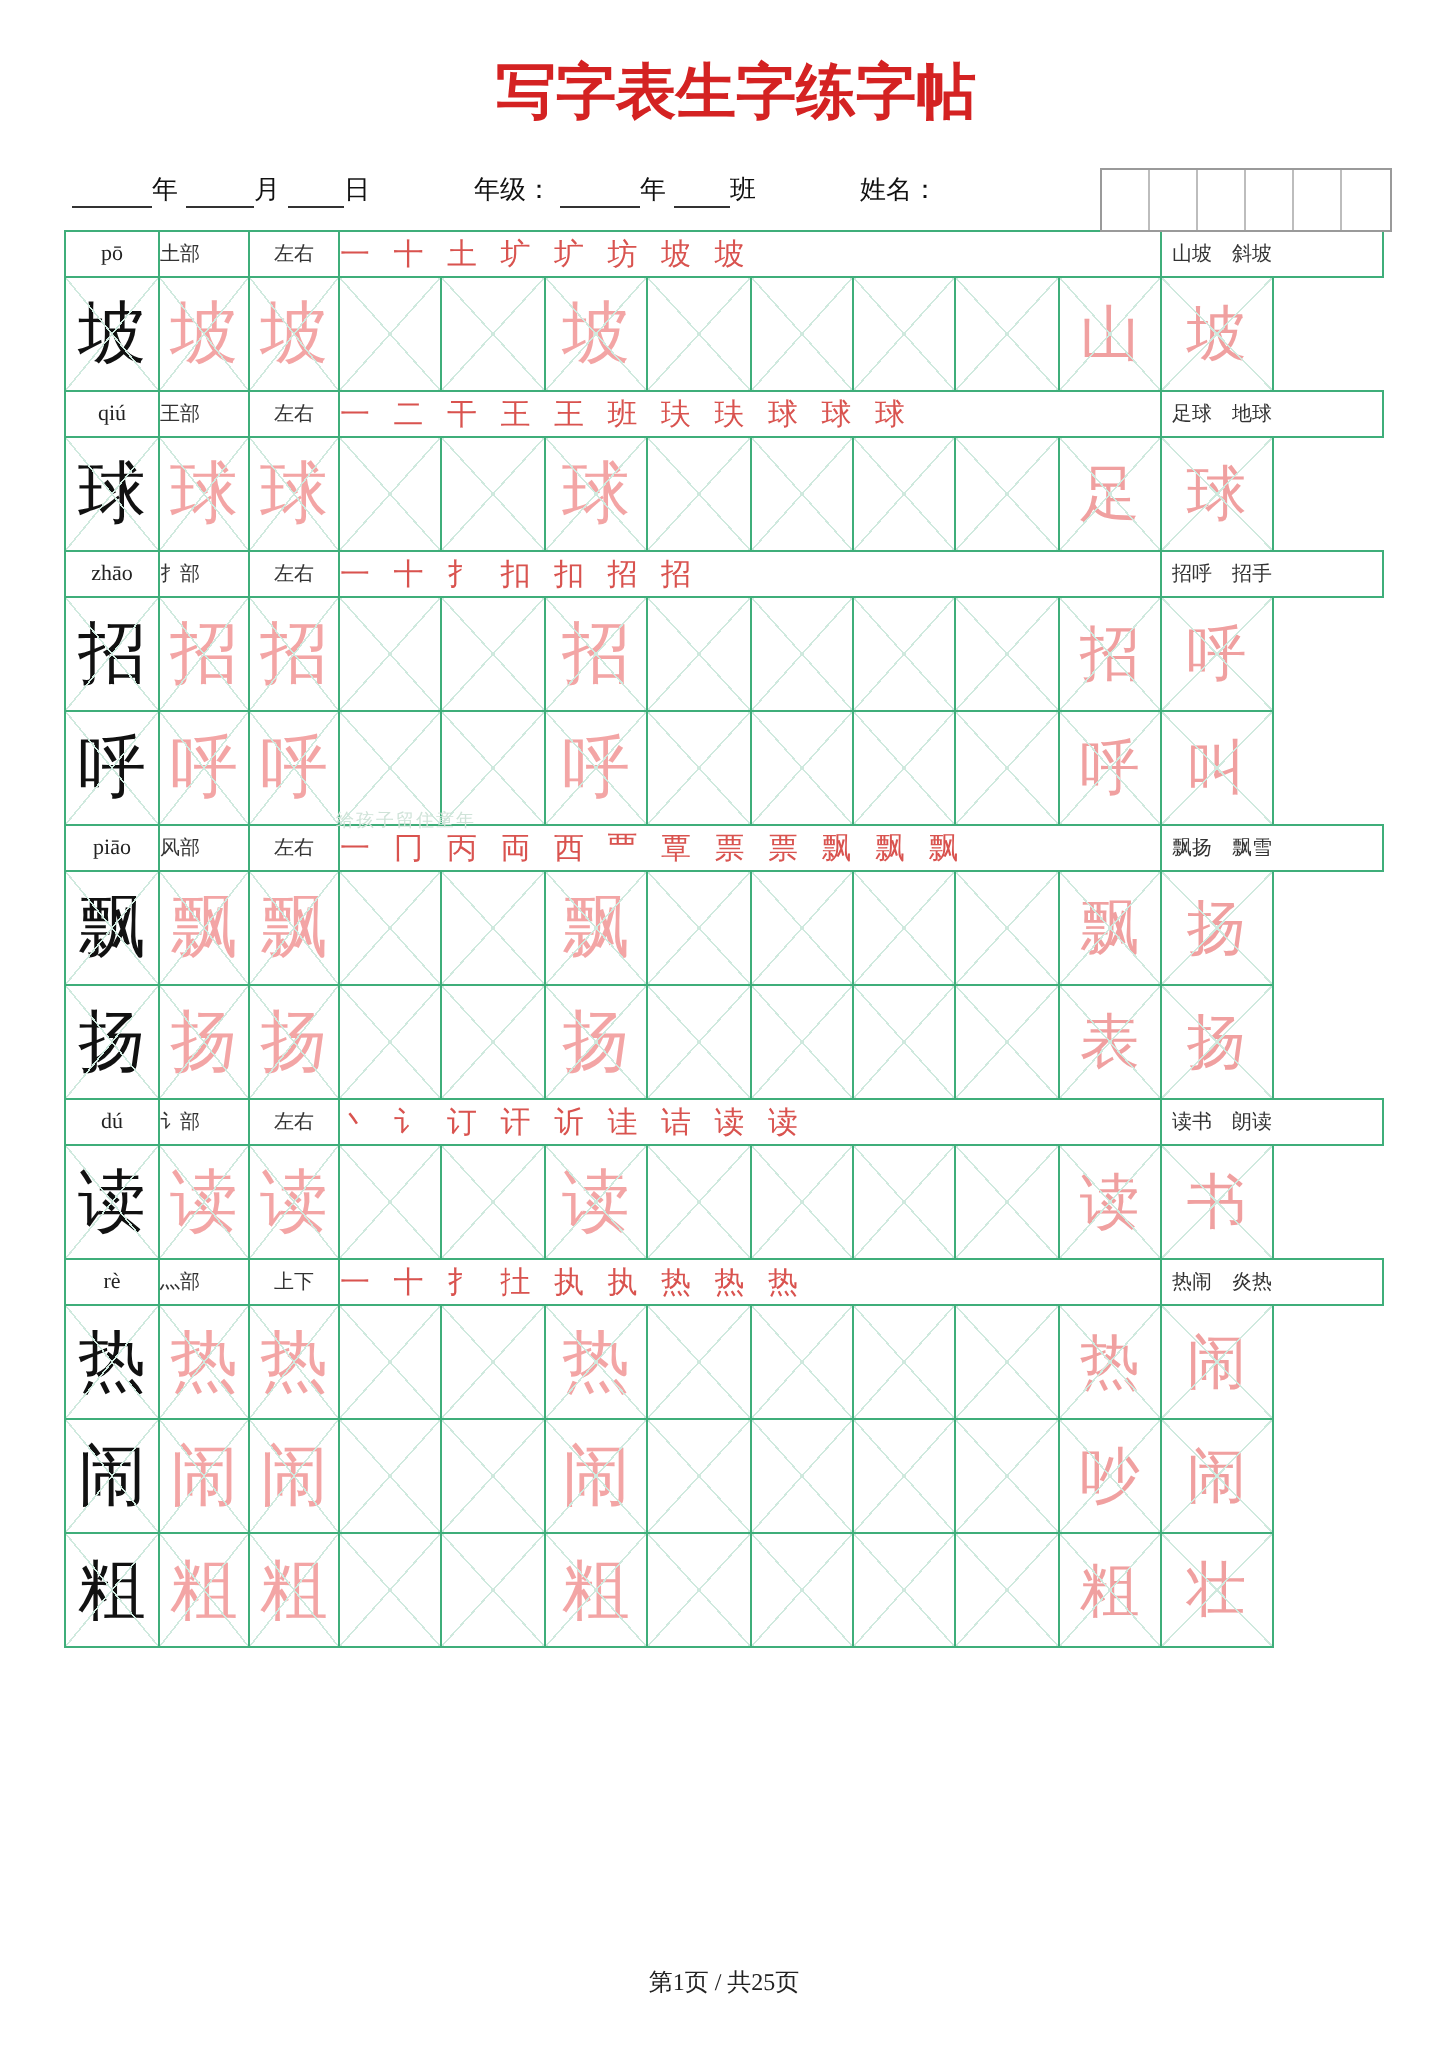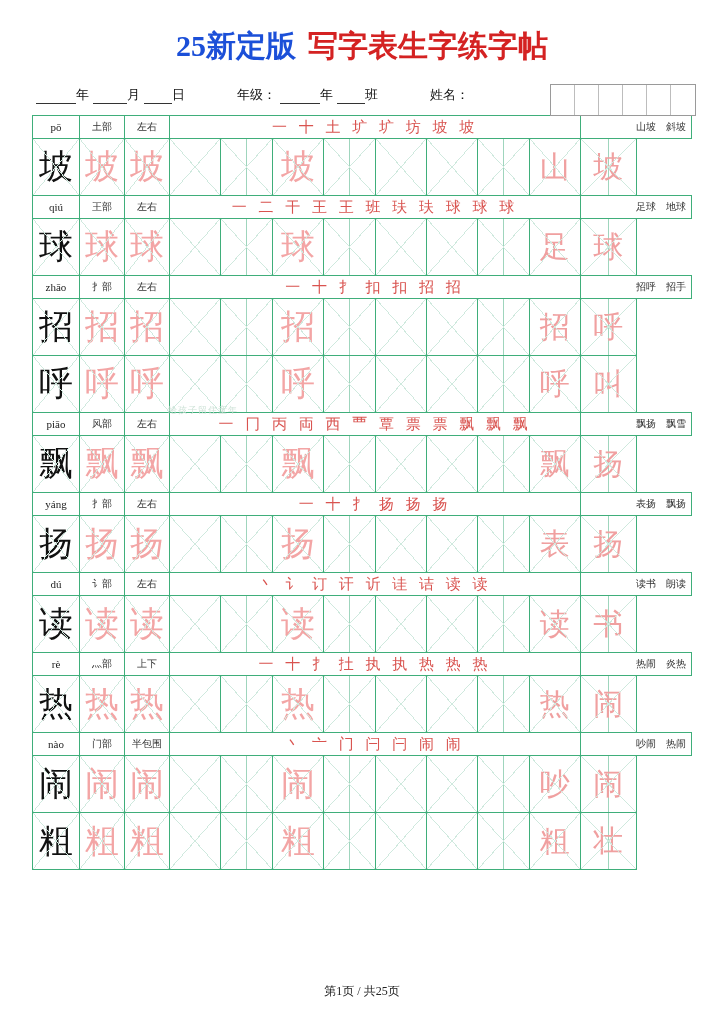--- a/index.html
+++ b/index.html
@@ -93,38 +93,37 @@
 
   
   .pinyin{
     width:46px;
     text-align:center;
     font-family:"Liberation Serif", serif;
     font-size:11px;
     color:#222;
   }
   .radical{
-    width:44px;text-align:center;font-size:10px;color:#333;
+    width:44px;font-size:10px;color:#333;
     font-family:Liberation Serif, serif;
   }
   .structure{
     width:44px;text-align:center;font-size:10px;color:#333;
     font-family:"Liberation Serif", serif;
   }
   .strokes{
     font-size:15px;color:#d9534f;
     font-family:"Liberation Serif", serif;
     letter-spacing:4px;
     padding-left:6px;
     white-space:nowrap;
     overflow:hidden;
-    text-align:center;
   }
   .words{
-    width:110px;text-align:right;font-size:10px;color:#333;
+    width:110px;text-align:left;font-size:10px;color:#333;
     font-family:"Liberation Serif", serif;
     border-radius:10px;
   }
   .words span{display:inline-block;margin:0 5px;}
 
   
   .bigchar{
     width:46px;
     text-align:center;
     font-family:"Liberation Serif", serif;
@@ -184,21 +183,20 @@
     font-family:"Liberation Serif", serif;
     margin-top:37px;
   }
 </style>
 </head>
 <body>
 
 <div class="page">
 
   <div class="title-row">
-    <span class="t-blue">25新定版</span>
     <span class="t-red">写字表生字练字帖</span>
   </div>
 
   <div class="namebox">
     <div></div>
     <div></div>
     <div></div>
     <div></div>
     <div></div>
     <div></div>
@@ -314,27 +312,20 @@
           <td class="cellbox char-td gridcell"></td>
           <td class="cellbox char-td gridcell"></td>
           <td class="cellbox char-td gridcell ghost">飘</td>
           <td class="cellbox char-td gridcell"></td>
           <td class="cellbox char-td gridcell"></td>
           <td class="cellbox char-td gridcell"></td>
           <td class="cellbox char-td gridcell"></td>
           <td class="cellbox char-td gridcell wordghost">飘</td>
           <td class="cellbox char-td gridcell wordghost">扬</td>
         </tr>
-        <tr class="info-td">
-          <td class="pinyin info-td">yáng</td>
-          <td class="radical info-td">扌部</td>
-          <td class="structure info-td">左右</td>
-          <td class="strokes info-td" colspan="8">一 十 扌 扬 扬 扬</td>
-          <td class="words info-td" colspan="2"><span>表扬</span><span>飘扬</span></td>
-        </tr>
         <tr>
           <td class="cellbox char-td gridcell bigchar">扬</td>
           <td class="cellbox char-td gridcell ghost">扬</td>
           <td class="cellbox char-td gridcell ghost">扬</td>
           <td class="cellbox char-td gridcell"></td>
           <td class="cellbox char-td gridcell"></td>
           <td class="cellbox char-td gridcell ghost">扬</td>
           <td class="cellbox char-td gridcell"></td>
           <td class="cellbox char-td gridcell"></td>
           <td class="cellbox char-td gridcell"></td>
@@ -377,27 +368,20 @@
           <td class="cellbox char-td gridcell"></td>
           <td class="cellbox char-td gridcell"></td>
           <td class="cellbox char-td gridcell ghost">热</td>
           <td class="cellbox char-td gridcell"></td>
           <td class="cellbox char-td gridcell"></td>
           <td class="cellbox char-td gridcell"></td>
           <td class="cellbox char-td gridcell"></td>
           <td class="cellbox char-td gridcell wordghost">热</td>
           <td class="cellbox char-td gridcell wordghost">闹</td>
         </tr>
-        <tr class="info-td">
-          <td class="pinyin info-td">nào</td>
-          <td class="radical info-td">门部</td>
-          <td class="structure info-td">半包围</td>
-          <td class="strokes info-td" colspan="8">丶 亠 门 闩 闩 闹 闹</td>
-          <td class="words info-td" colspan="2"><span>吵闹</span><span>热闹</span></td>
-        </tr>
         <tr>
           <td class="cellbox char-td gridcell bigchar">闹</td>
           <td class="cellbox char-td gridcell ghost">闹</td>
           <td class="cellbox char-td gridcell ghost">闹</td>
           <td class="cellbox char-td gridcell"></td>
           <td class="cellbox char-td gridcell"></td>
           <td class="cellbox char-td gridcell ghost">闹</td>
           <td class="cellbox char-td gridcell"></td>
           <td class="cellbox char-td gridcell"></td>
           <td class="cellbox char-td gridcell"></td>

